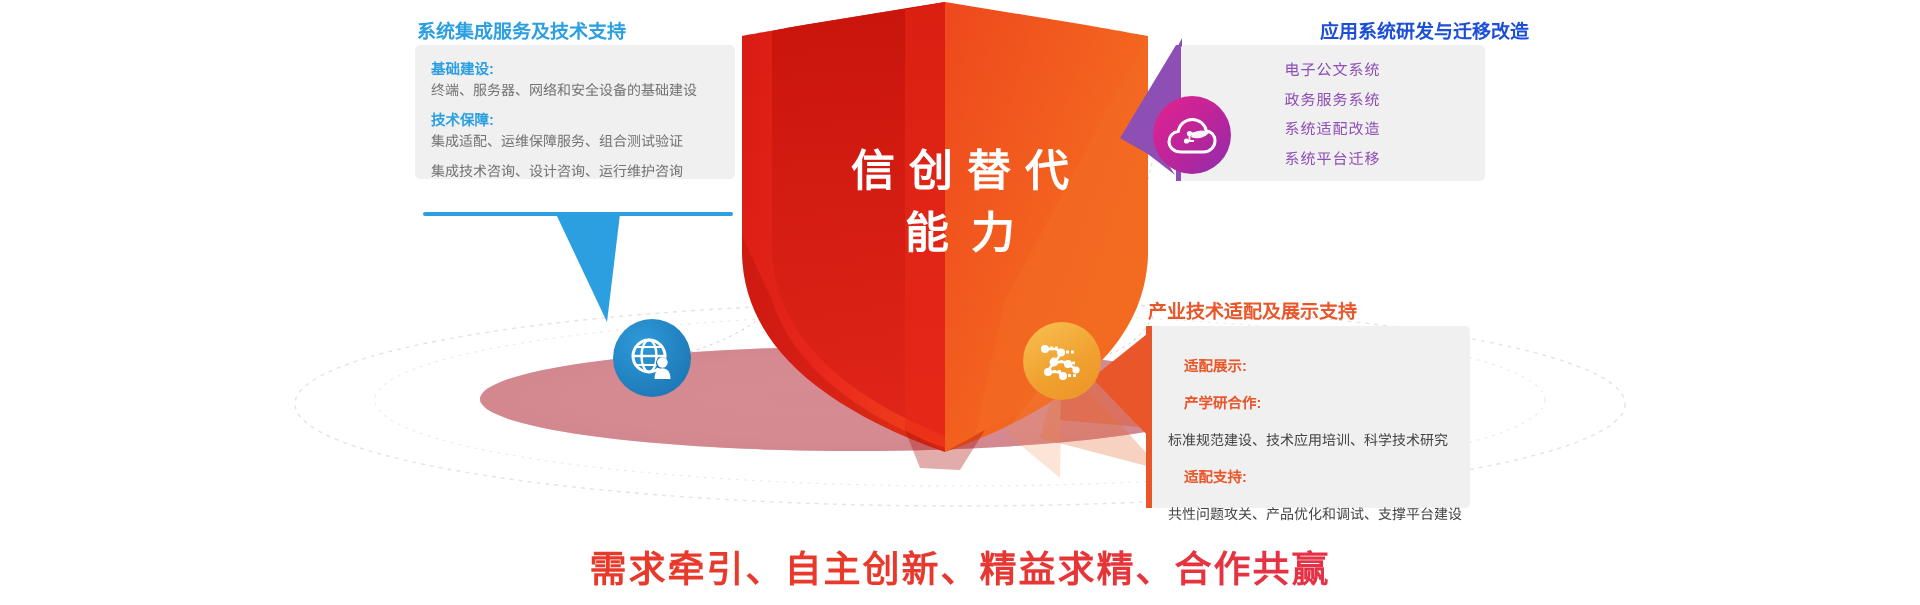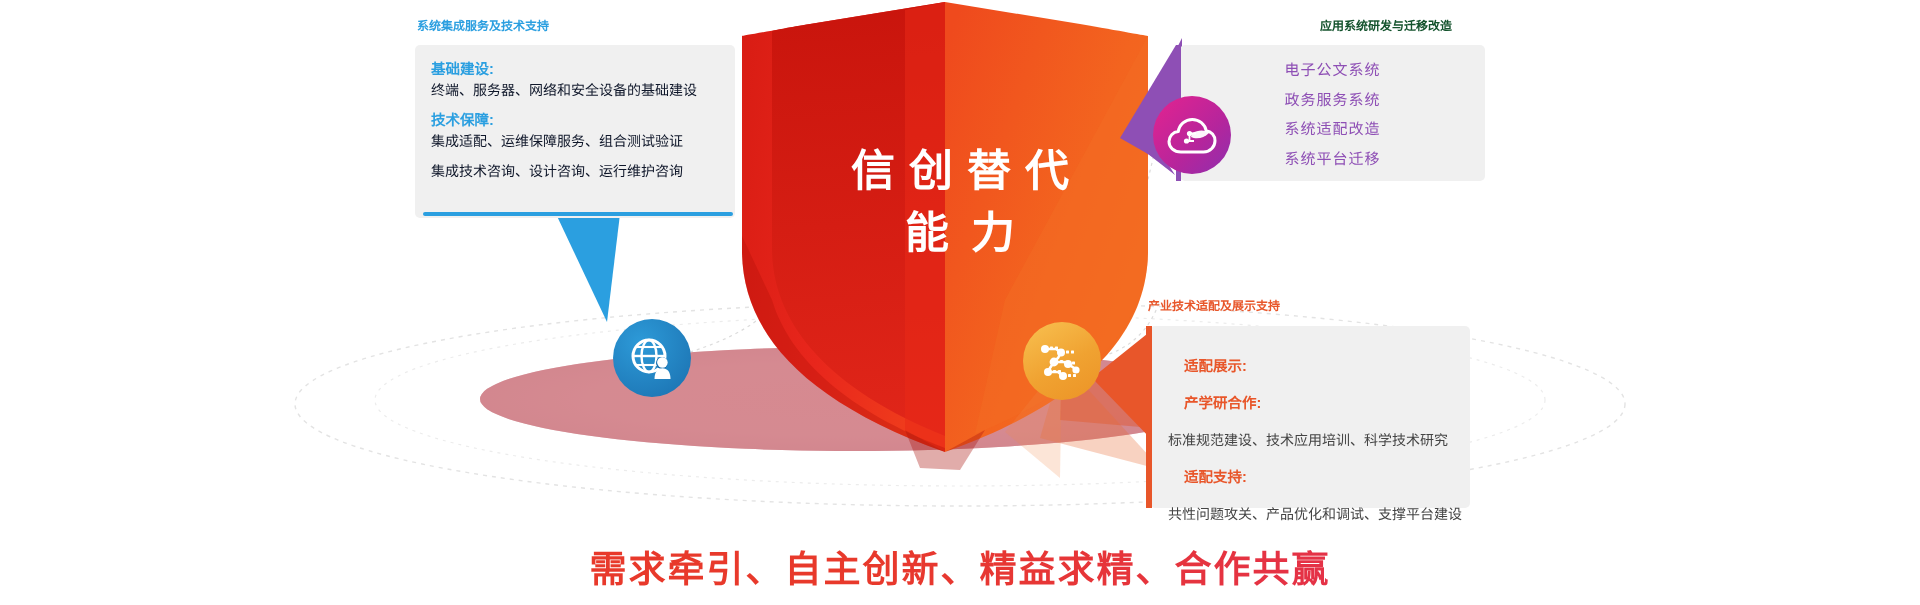--- a/index.html
+++ b/index.html
@@ -37,40 +37,40 @@
   
   .card{
     position:absolute;
     background:#f0f0f0;
     border-radius:5px;
     box-sizing:border-box;
     z-index:6;
   }
   .card-title{
     position:absolute;
-    font-size:12px;
+    font-size:19px;
     font-weight:bold;
     white-space:nowrap;
     z-index:7;
   }
 
   
-  #card-left{left:415px;top:45px;width:320px;height:173px;padding:14px 31px 0 16px;}
+  #card-left{left:415px;top:45px;width:320px;height:134px;padding:14px 31px 0 16px;}
   #title-left{left:417px;top:16px;color:#2b9fe0;}
   #card-left .k{color:#2b9fe0;font-size:14.5px;font-weight:bold;line-height:21px;margin:0;}
-  #card-left .v{color:#0f172a;font-size:14px;line-height:21px;margin:0 0 9px 0;white-space:nowrap;}
+  #card-left .v{color:#737373;font-size:14px;line-height:21px;margin:0 0 9px 0;white-space:nowrap;}
   #card-left .v.last{margin-bottom:8px;}
   #left-underline{
     position:absolute;left:423px;top:212px;width:310px;height:4px;
     background:#2b9fe0;border-radius:2px;z-index:7;
   }
 
   
   #card-tr{left:1180px;top:45px;width:305px;height:136px;padding:10px 0 0 0;}
-  #title-tr{left:1320px;top:16px;color:#14532d;}
+  #title-tr{left:1320px;top:16px;color:#1d4ed8;}
   #card-tr ul{list-style:none;margin:0;padding:0;}
   #card-tr li{
     color:#8e4fb5;font-size:15px;line-height:29.5px;
     text-align:center;white-space:nowrap;
     letter-spacing:1px;
   }
   #tr-leftbar{
     position:absolute;left:1176px;top:45px;width:5px;height:136px;
     background:#8e4fb5;z-index:7;
   }

